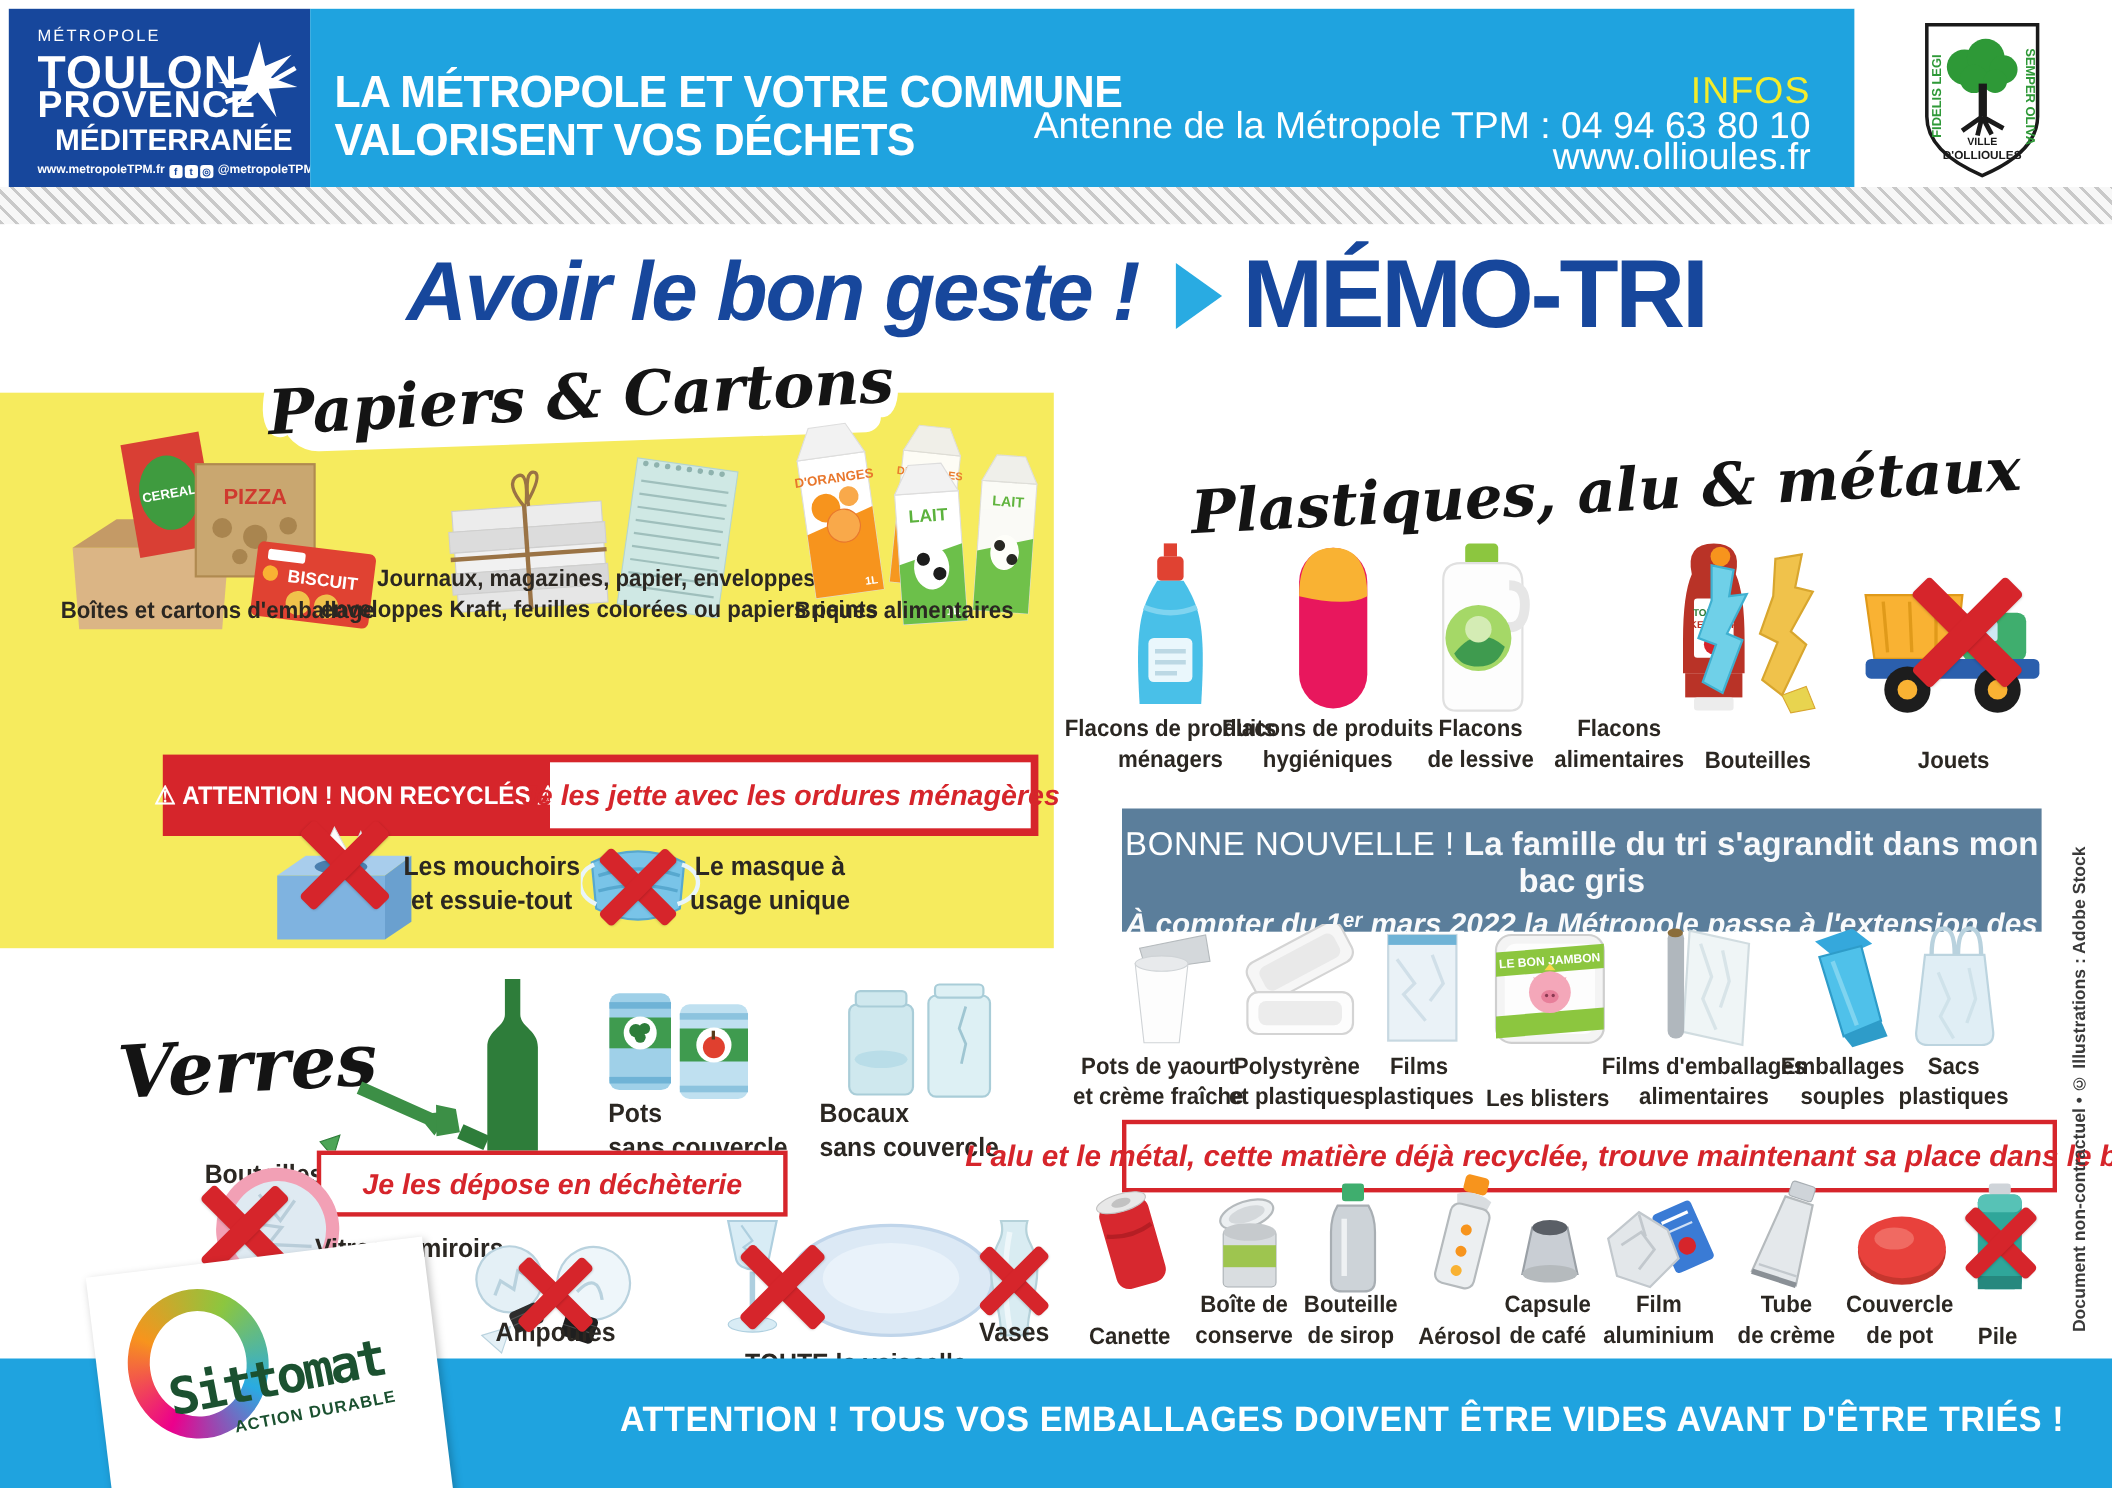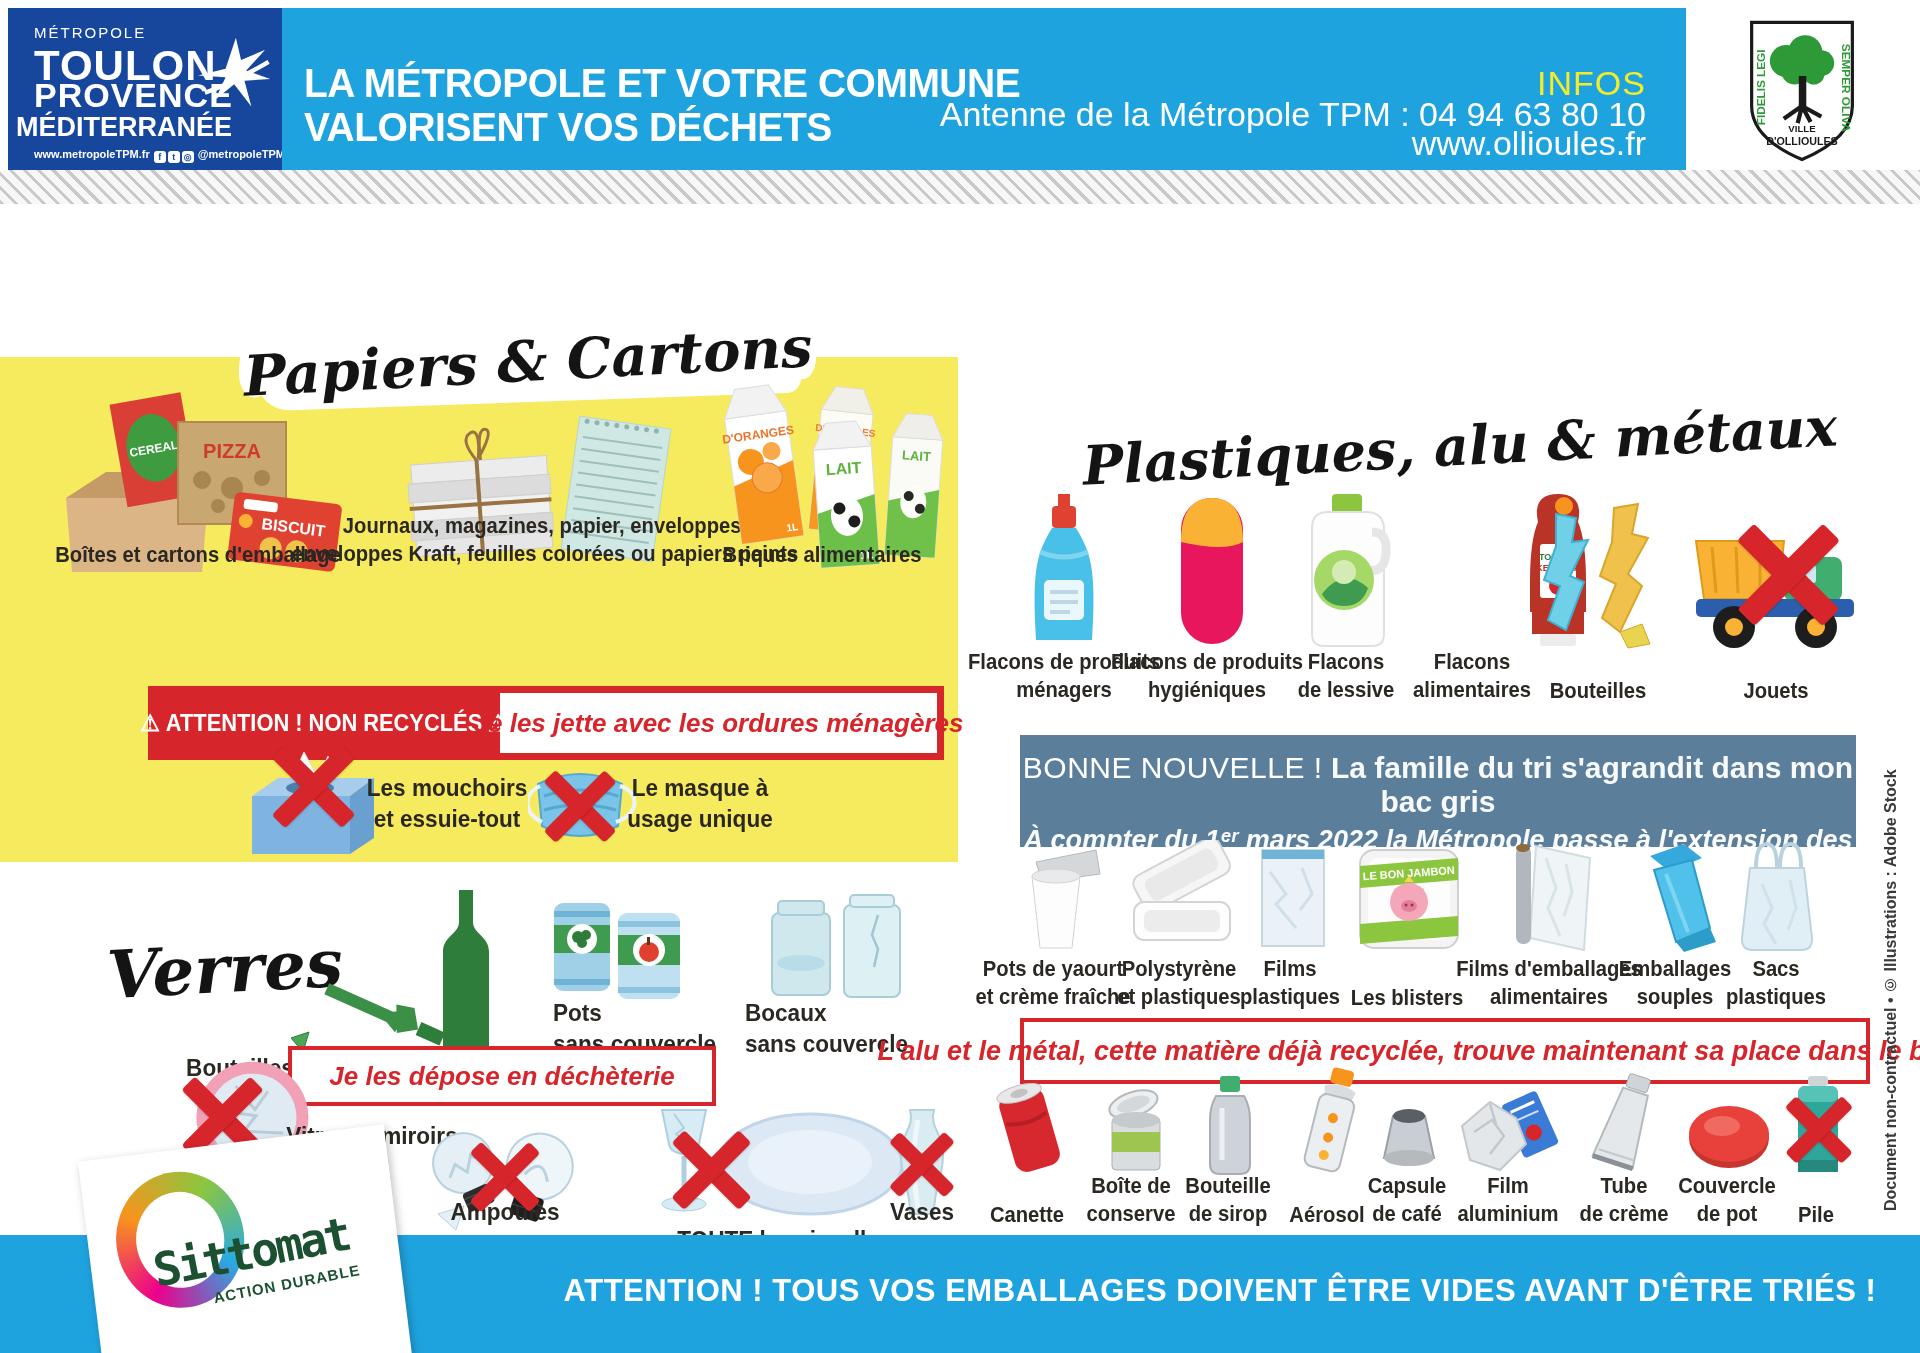--- a/index.html
+++ b/index.html
@@ -3,21 +3,21 @@
 <meta charset="utf-8">
 <style>
   html,body{margin:0;padding:0;background:#fff}
   .poster{position:relative;width:1920px;height:1353px;background:#fff;overflow:hidden;
           font-family:"Liberation Sans",sans-serif;}
   
   .tpm{position:absolute;left:8px;top:8px;width:274px;height:162px;background:#17479c;color:#fff;}
   .tpm .t1{position:absolute;left:26px;top:16px;font-size:15px;font-weight:normal;letter-spacing:2px}
   .tpm .t2{position:absolute;left:26px;top:34px;font-size:42px;font-weight:bold;letter-spacing:1px}
   .tpm .t3{position:absolute;left:26px;top:68px;font-size:34px;font-weight:bold;letter-spacing:1px}
-  .tpm .t4{position:absolute;left:8px;top:104px;font-size:27px;font-weight:bold}
+  .tpm .t4{position:absolute;left:42px;top:104px;font-size:27px;font-weight:bold}
   .tpm .web{position:absolute;left:26px;top:140px;font-size:11px;font-weight:bold;white-space:nowrap}
   .tpm .soc{display:inline-block;width:12px;height:12px;background:#fff;color:#17479c;border-radius:3px;
             font-size:9px;font-weight:bold;text-align:center;line-height:12px;margin:0 1px;vertical-align:-2px}
   .tpm-star{position:absolute;right:10px;top:28px}
   .hband{position:absolute;left:282px;top:8px;width:1404px;height:162px;background:#1fa3df;color:#fff}
   .hb1{position:absolute;left:22px;top:52px;font-size:41px;font-weight:bold;letter-spacing:-.5px;transform:scaleX(.95);transform-origin:left}
   .hb2{position:absolute;left:22px;top:96px;font-size:41px;font-weight:bold;letter-spacing:-.5px;transform:scaleX(.95);transform-origin:left}
   .hb-info{position:absolute;right:40px;top:58px;text-align:right}
   .infos{color:#f4ec2a;font-size:34px;font-weight:normal;letter-spacing:1px;line-height:34px}
   .iline{color:#fff;font-size:34px;font-weight:normal;line-height:29px}
@@ -128,20 +128,25 @@
       <path d="M55,84 l-17,12 M55,84 l-4,16 M55,84 l8,15 M55,84 l18,10" stroke="#1a1a1a" stroke-width="4" fill="none"></path>
       <text transform="translate(20,102) rotate(-90)" font-size="11" font-weight="bold" fill="#2e9937" font-family="Liberation Sans">FIDELIS LEGI</text>
       <text transform="translate(92,26) rotate(90)" font-size="11" font-weight="bold" fill="#2e9937" font-family="Liberation Sans">SEMPER OLIVA</text>
       <text x="55" y="108" text-anchor="middle" font-size="9" font-weight="bold" fill="#1a1a1a" font-family="Liberation Sans">VILLE</text>
       <text x="55" y="120" text-anchor="middle" font-size="10" font-weight="bold" fill="#1a1a1a" font-family="Liberation Sans">D'OLLIOULES</text>
     </svg>
   </div>
 
   <div class="hatch"></div>
 
+  <div class="titleband">
+    <span class="tscript">Avoir le bon geste !</span>
+    <span class="tri"></span>
+    <span class="memo">MÉMO-TRI</span>
+  </div>
 
   <div class="p-yellow"></div>
   <div class="brush" style="left:255px;top:318px;width:545px;height:84px"></div>
   <div class="script" style="left:528px;top:328px;font-size:56px">Papiers &amp; Cartons</div>
 
   <span class="ico" style="left:48px;top:380px">
     <svg width="300" height="195" viewBox="0 0 300 195">
       <polygon points="18,118 160,118 154,192 24,192" fill="#dbb585"></polygon>
       <polygon points="18,118 58,92 120,92 160,118" fill="#c49a66"></polygon>
       <g transform="rotate(-10 105 70)">

